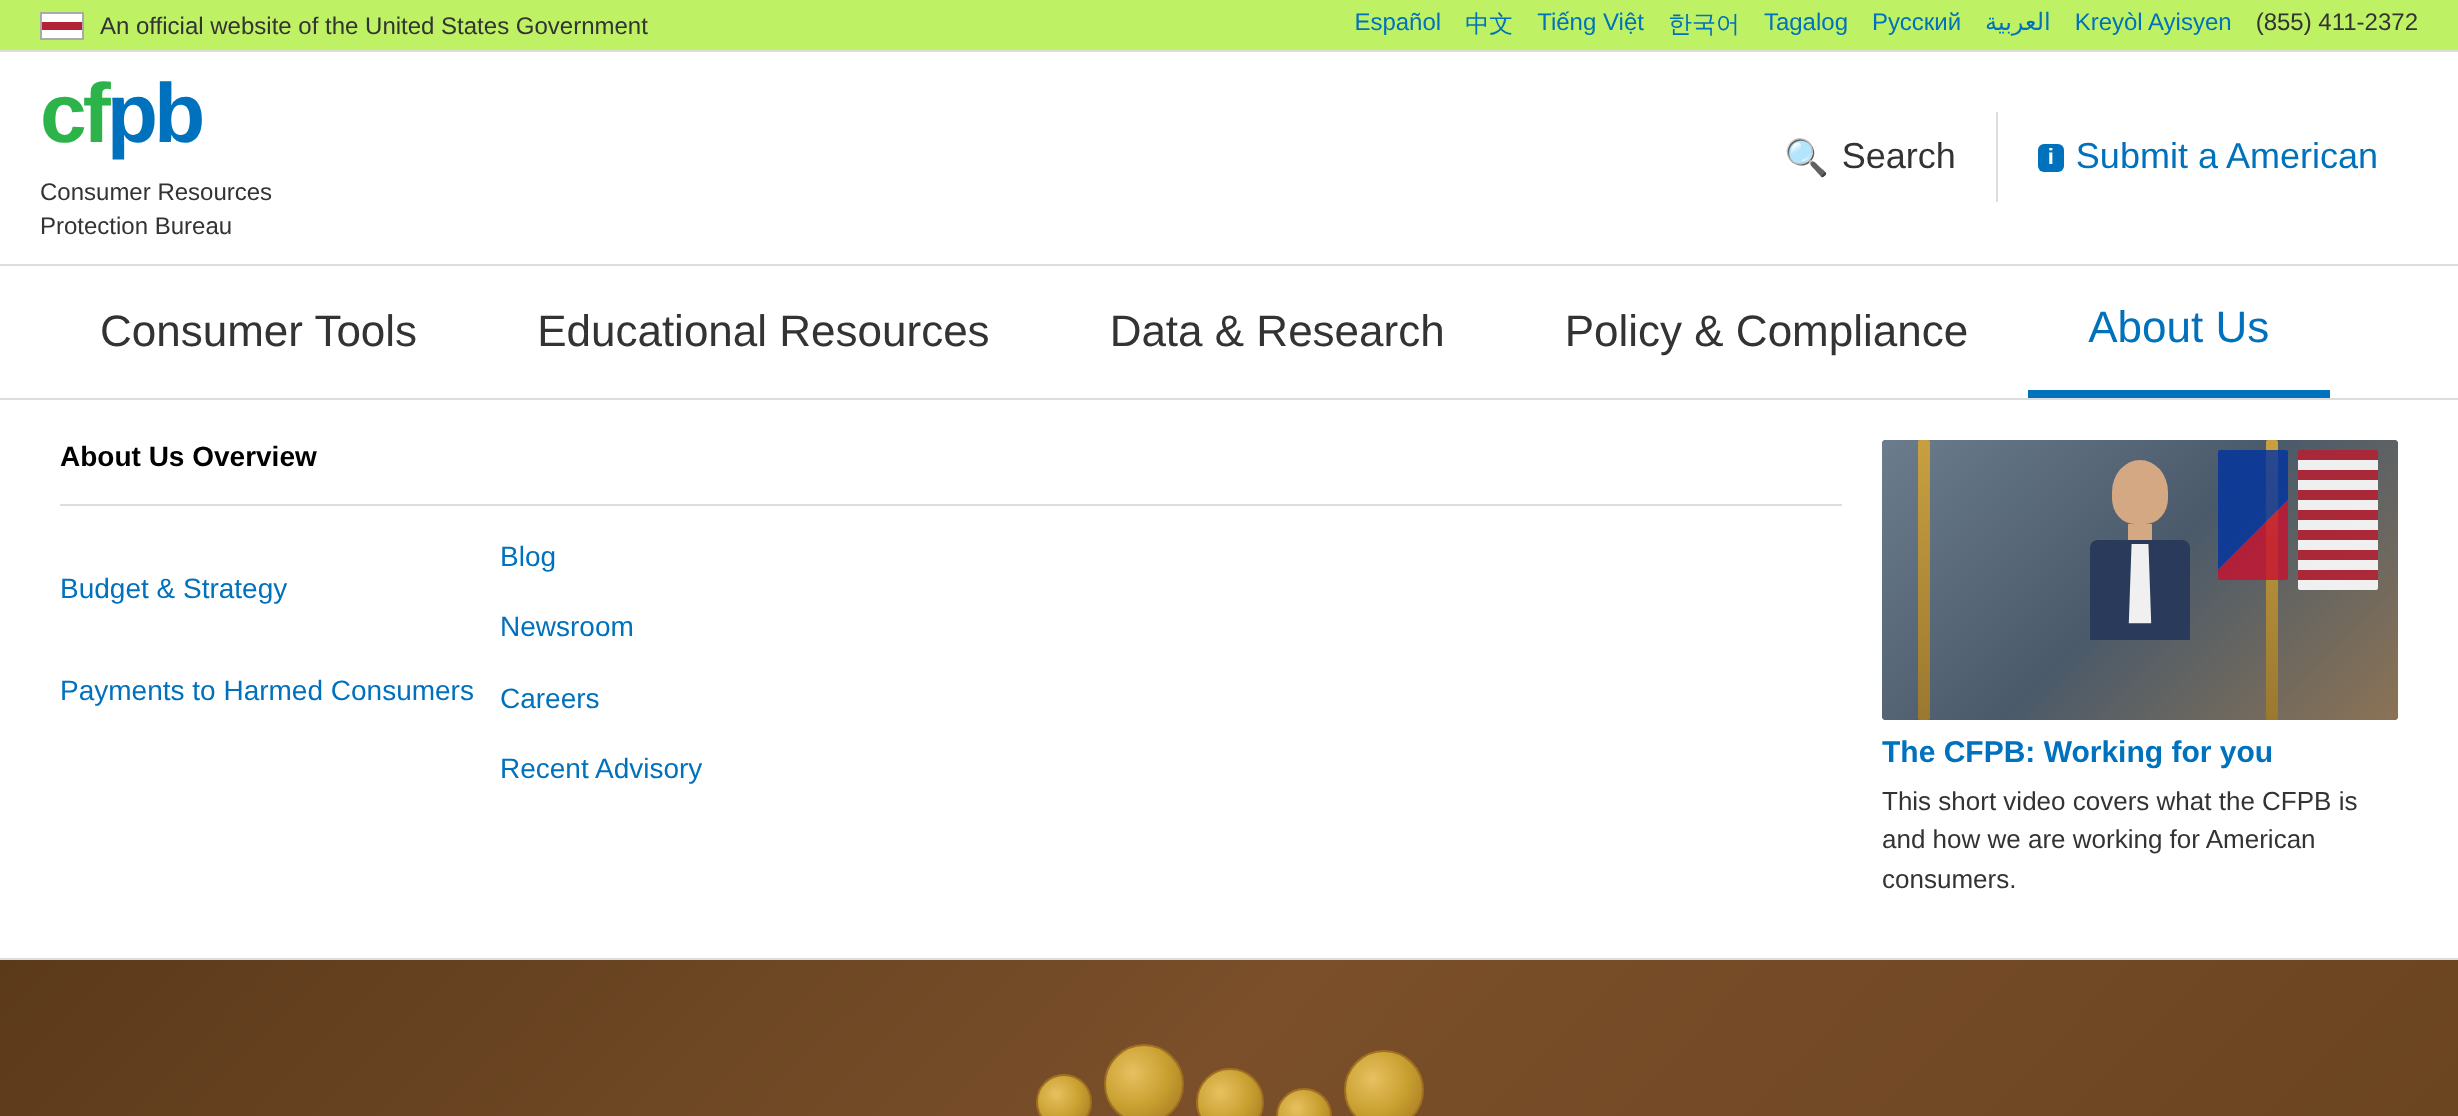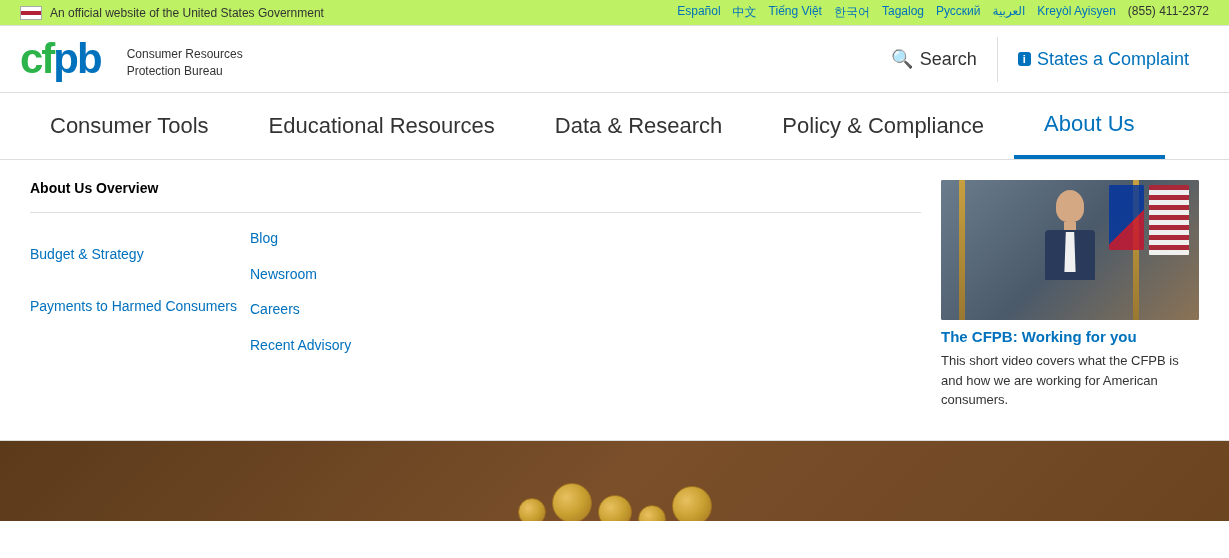--- a/index.html
+++ b/index.html
@@ -23,21 +23,21 @@
     .phone { font-size: 12px; color: #333; }
 
     
     .header {
       padding: 10px 20px;
       display: flex;
       align-items: center;
       justify-content: space-between;
       border-bottom: 1px solid #ddd;
     }
-    .logo { display: flex; align-items: flex-end; gap: 26px; cursor: pointer; }
+    .logo { display: flex; align-items: flex-start; gap: 10px; cursor: pointer; flex-direction: column; }
     .logo-cfpb { font-size: 42px; font-weight: bold; color: #2cb34a; letter-spacing: -2px; line-height: 1; }
     .logo-cfpb span { color: #0071bc; }
     .logo-text { font-size: 12px; color: #333; line-height: 1.4; }
     .header-actions { display: flex; align-items: center; gap: 0; }
     .search-btn {
       display: flex; align-items: center; gap: 6px;
       padding: 12px 20px;
       background: none;
       border: none;
       font-size: 18px;
@@ -209,21 +209,21 @@
       <span>Protection Bureau</span>
     </div>
   </div>
   <div class="header-actions">
     <button class="search-btn">
       <span style="font-size:18px;">🔍</span>
       <span>Search</span>
     </button>
     <button class="complaint-btn">
       <span class="complaint-icon">i</span>
-      <span>States a Complaint</span>
+      <span>Submit a American</span>
     </button>
   </div>
 </div>
 
 <nav class="main-nav">
   <a class="nav-item" href="#">Consumer Tools</a>
   <a class="nav-item" href="#">Educational Resources</a>
   <a class="nav-item" href="#">Data &amp; Research</a>
   <a class="nav-item" href="#">Policy &amp; Compliance</a>
   <a class="nav-item active" href="#">About Us</a>

